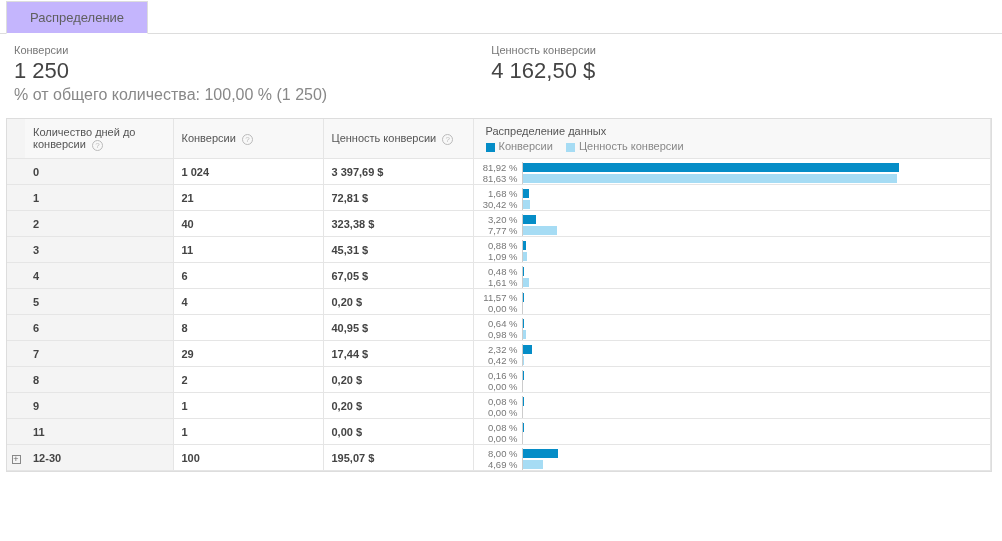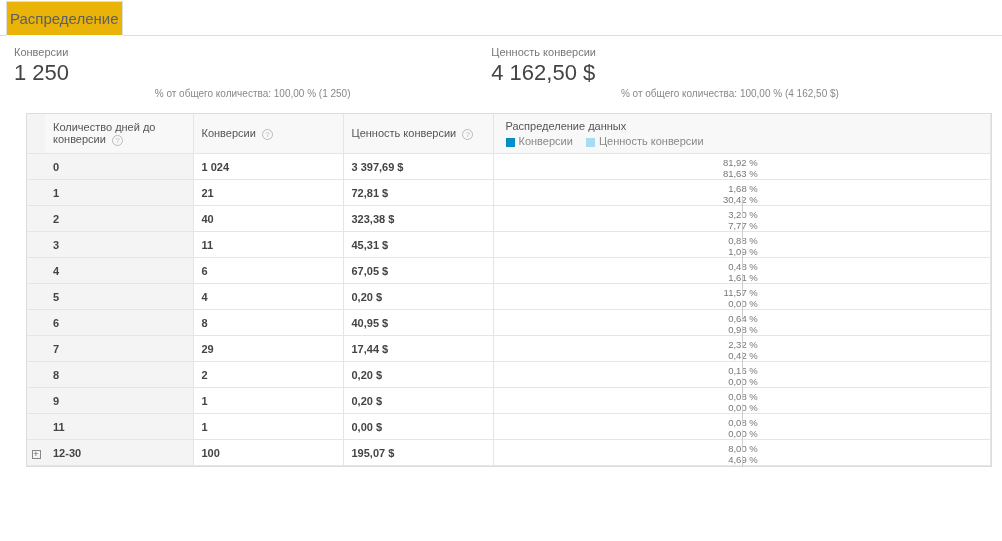--- a/index.html
+++ b/index.html
@@ -1,39 +1,39 @@
 <!DOCTYPE html>
 <html><head>
 <meta charset="utf-8">
 <style>
 * { box-sizing: border-box; margin: 0; padding: 0; }
 body { font-family: Arial, Helvetica, sans-serif; font-size: 11px; color: #555; background: #fff; width: 1002px; }
 .tab-bar { border-bottom: 1px solid #ddd; padding-left: 6px; }
-.tab { display: inline-block; padding: 8px 3px; border: 1px solid #ddd; border-bottom: 1px solid #fff; background: #eab308; position: relative; top: 1px; font-size: 15px; color: #5f5f5f; }
+.tab { display: inline-block; padding: 8px 23px; border: 1px solid #ddd; border-bottom: 1px solid #fff; background: #c4b5fd; position: relative; top: 1px; font-size: 13px; color: #5f5f5f; }
 .summary { display: flex; padding: 10px 14px 8px 14px; }
 .summary-col { flex: 0 0 49%; }
 .summary-label { font-size: 11px; color: #777; margin-bottom: 2px; }
 .summary-value { font-size: 22px; color: #444; margin-bottom: 2px; }
-.summary-sub { font-size: 10px; color: #888; text-align: center; }
-.table-wrap { margin: 6px 10px 0 26px; border: 1px solid #ddd; }
+.summary-sub { font-size: 16px; color: #888; }
+.table-wrap { margin: 6px 10px 0 6px; border: 1px solid #ddd; }
 table { width: 100%; border-collapse: collapse; table-layout: fixed; }
 th, td { border-right: 1px solid #e5e5e5; border-bottom: 1px solid #e5e5e5; padding: 6px 8px; font-size: 11px; color: #555; text-align: left; vertical-align: middle; }
 th { background: #f8f8f8; font-weight: normal; }
 td.dim { background: #f4f4f4; font-weight: bold; color: #444; }
 td.num { font-weight: bold; color: #444; }
 .help { display: inline-block; width: 11px; height: 11px; border: 1px solid #bbb; border-radius: 50%; color: #bbb; font-size: 8px; line-height: 9px; text-align: center; margin-left: 3px; }
 .expand { display: inline-block; width: 9px; height: 9px; border: 1px solid #888; text-align: center; line-height: 7px; font-size: 9px; margin-right: 4px; color: #666; }
 .dist-header { background: #f8f8f8; padding-left: 12px; }
 .dist-legend { margin-top: 3px; }
 .legend-swatch { display: inline-block; width: 9px; height: 9px; margin-right: 4px; vertical-align: middle; }
 .sw-conv { background: #058dc7; }
 .sw-val { background: #a6dcf4; }
 .legend-text { color: #888; margin-right: 10px; }
 .dist-cell { padding: 3px 8px 0 8px; }
-.bar-row { display: flex; align-items: center; height: 11px; flex-direction: column; }
+.bar-row { display: flex; align-items: center; height: 11px; }
 .bar-label { width: 40px; font-size: 9.5px; color: #777; text-align: right; padding-right: 4px; flex: 0 0 40px; }
 .bar-track { flex: 1; position: relative; height: 9px; display: flex; align-items: center; }
 .bar-track::before { content: ""; position: absolute; left: 0; top: -1px; bottom: -1px; width: 1px; background: #ccc; }
 .bar-fill { height: 9px; }
 .bar-conv { background: #058dc7; }
 .bar-val { background: #a6dcf4; }
 col.c-exp { width: 18px; }
 col.c-days { width: 148px; }
 col.c-conv { width: 150px; }
 col.c-value { width: 150px; }
@@ -49,21 +49,20 @@
 
 <div class="summary">
   <div class="summary-col">
     <div class="summary-label">Конверсии</div>
     <div class="summary-value">1 250</div>
     <div class="summary-sub">% от общего количества: 100,00 % (1 250)</div>
   </div>
   <div class="summary-col">
     <div class="summary-label">Ценность конверсии</div>
     <div class="summary-value">4 162,50 $</div>
-    <div class="summary-sub">% от общего количества: 100,00 % (4 162,50 $)</div>
   </div>
 </div>
 
 <div class="table-wrap">
   <table>
     <colgroup>
       <col class="c-exp">
         <col class="c-days">
         <col class="c-conv">
         <col class="c-value">

